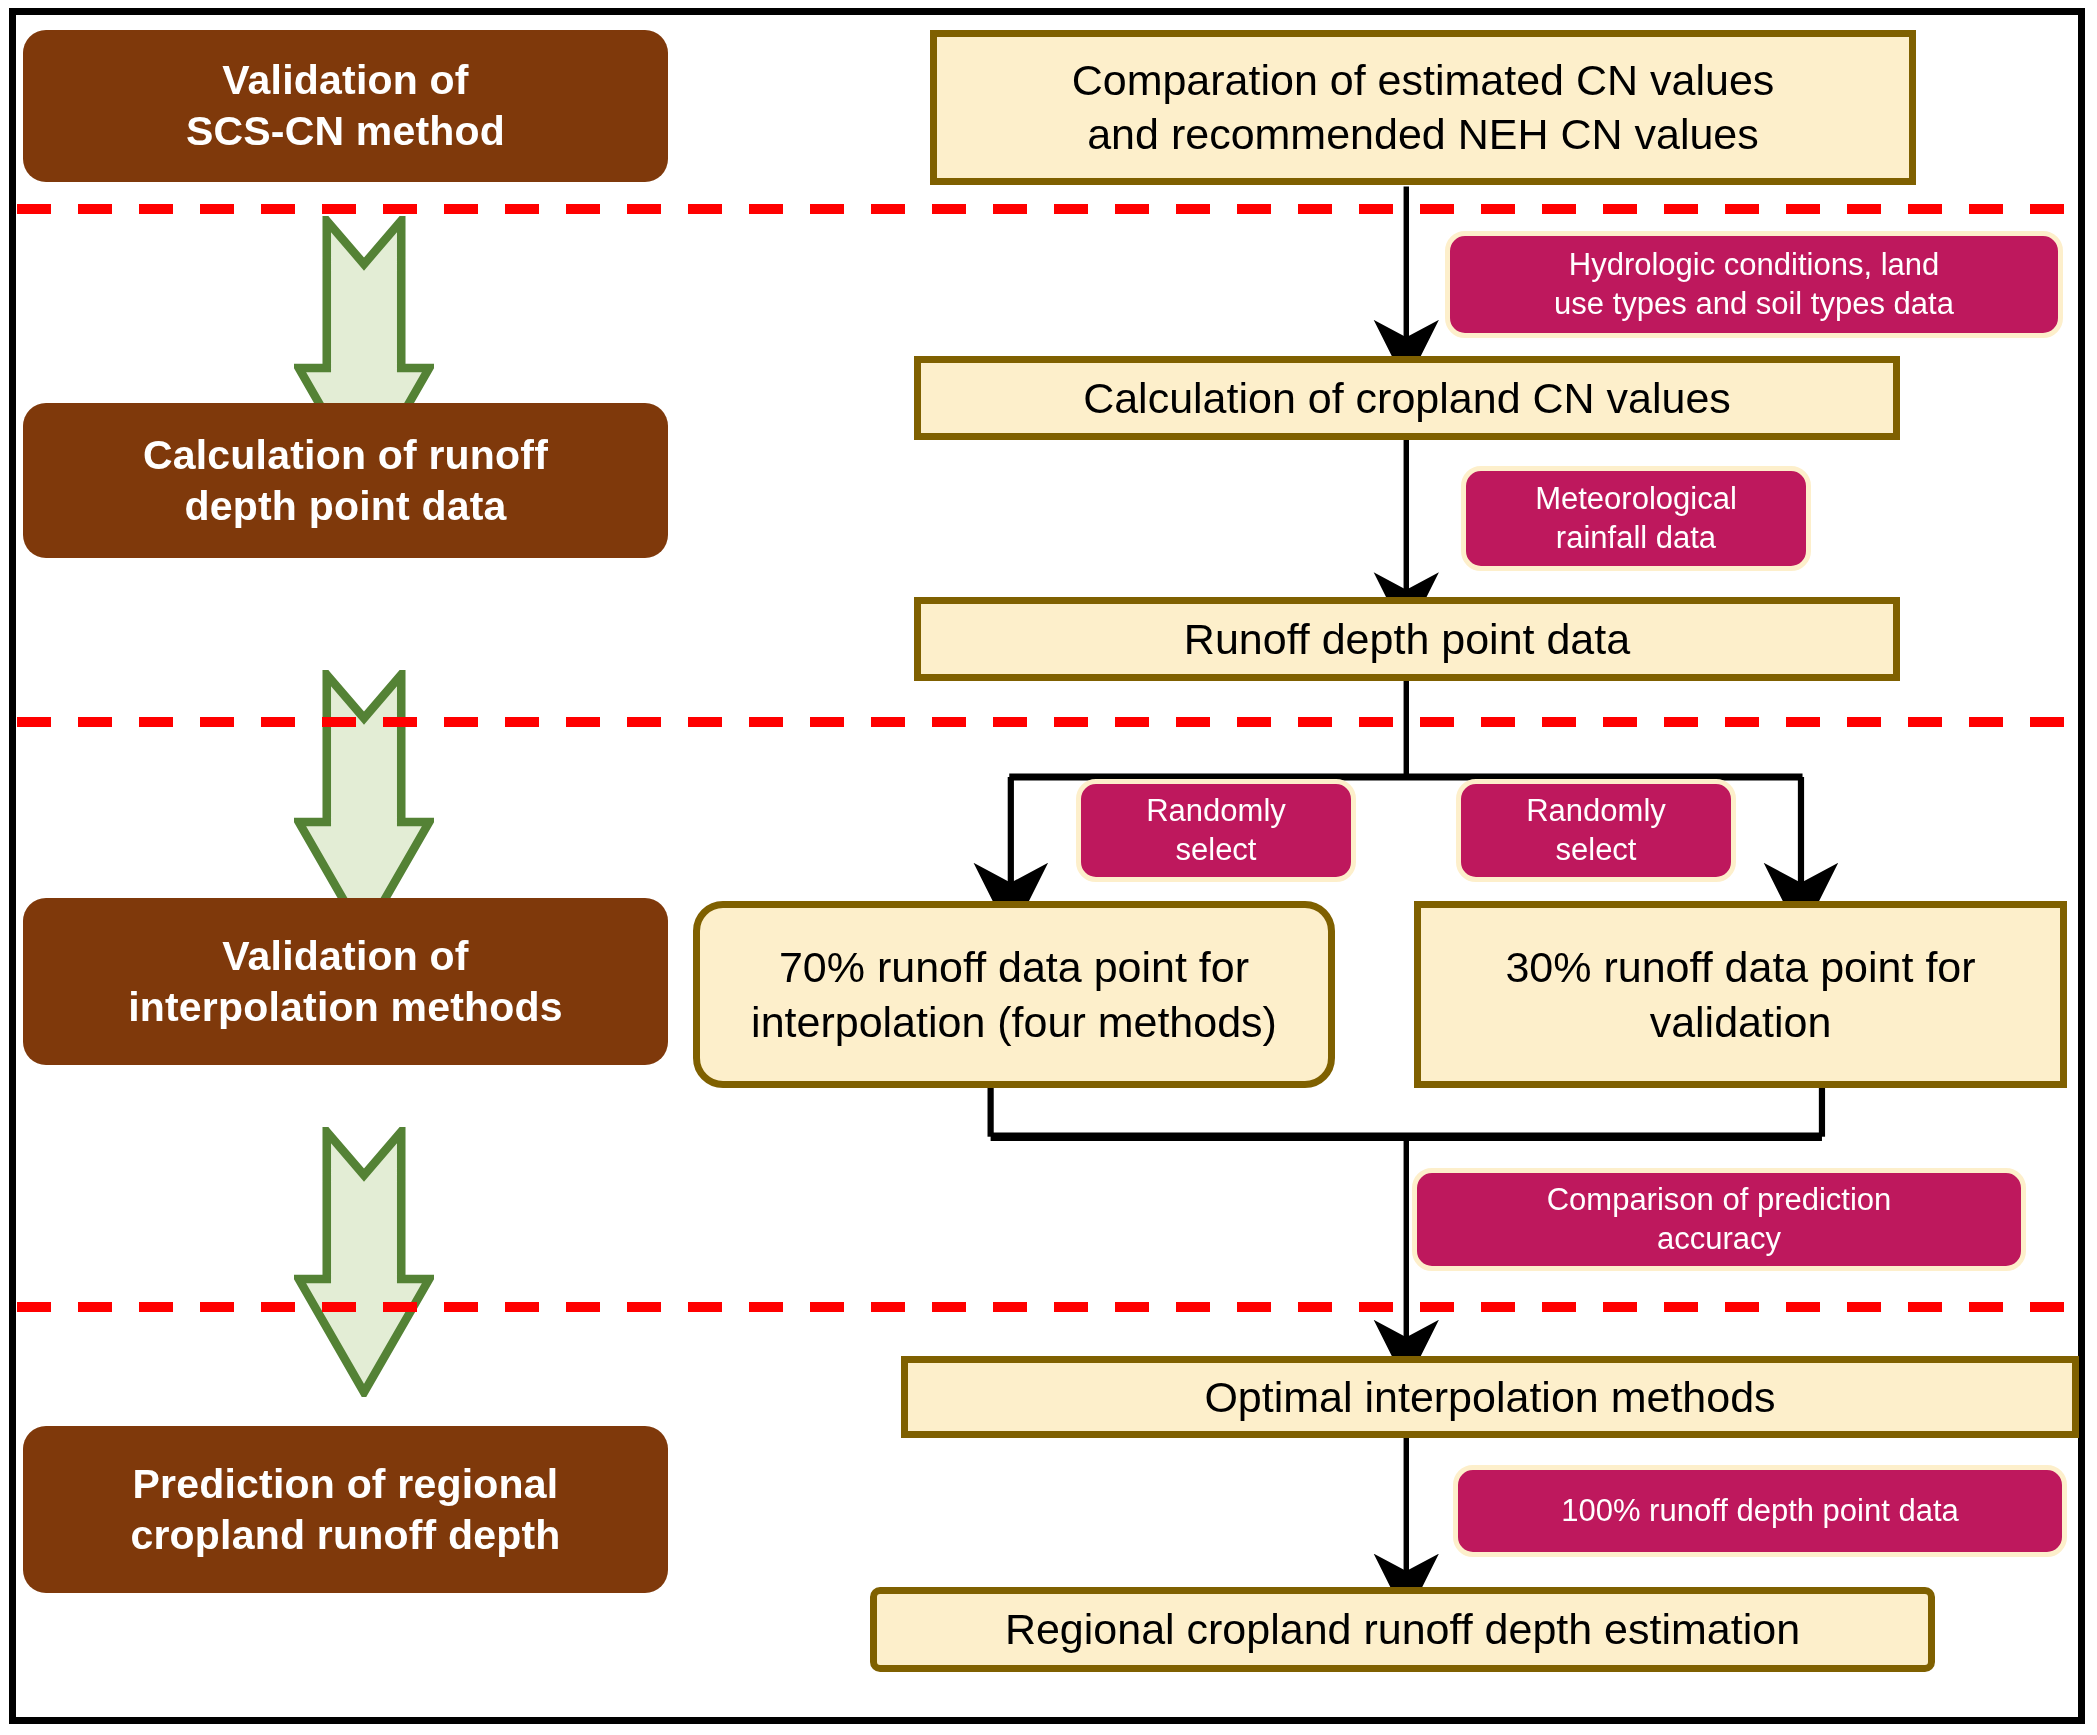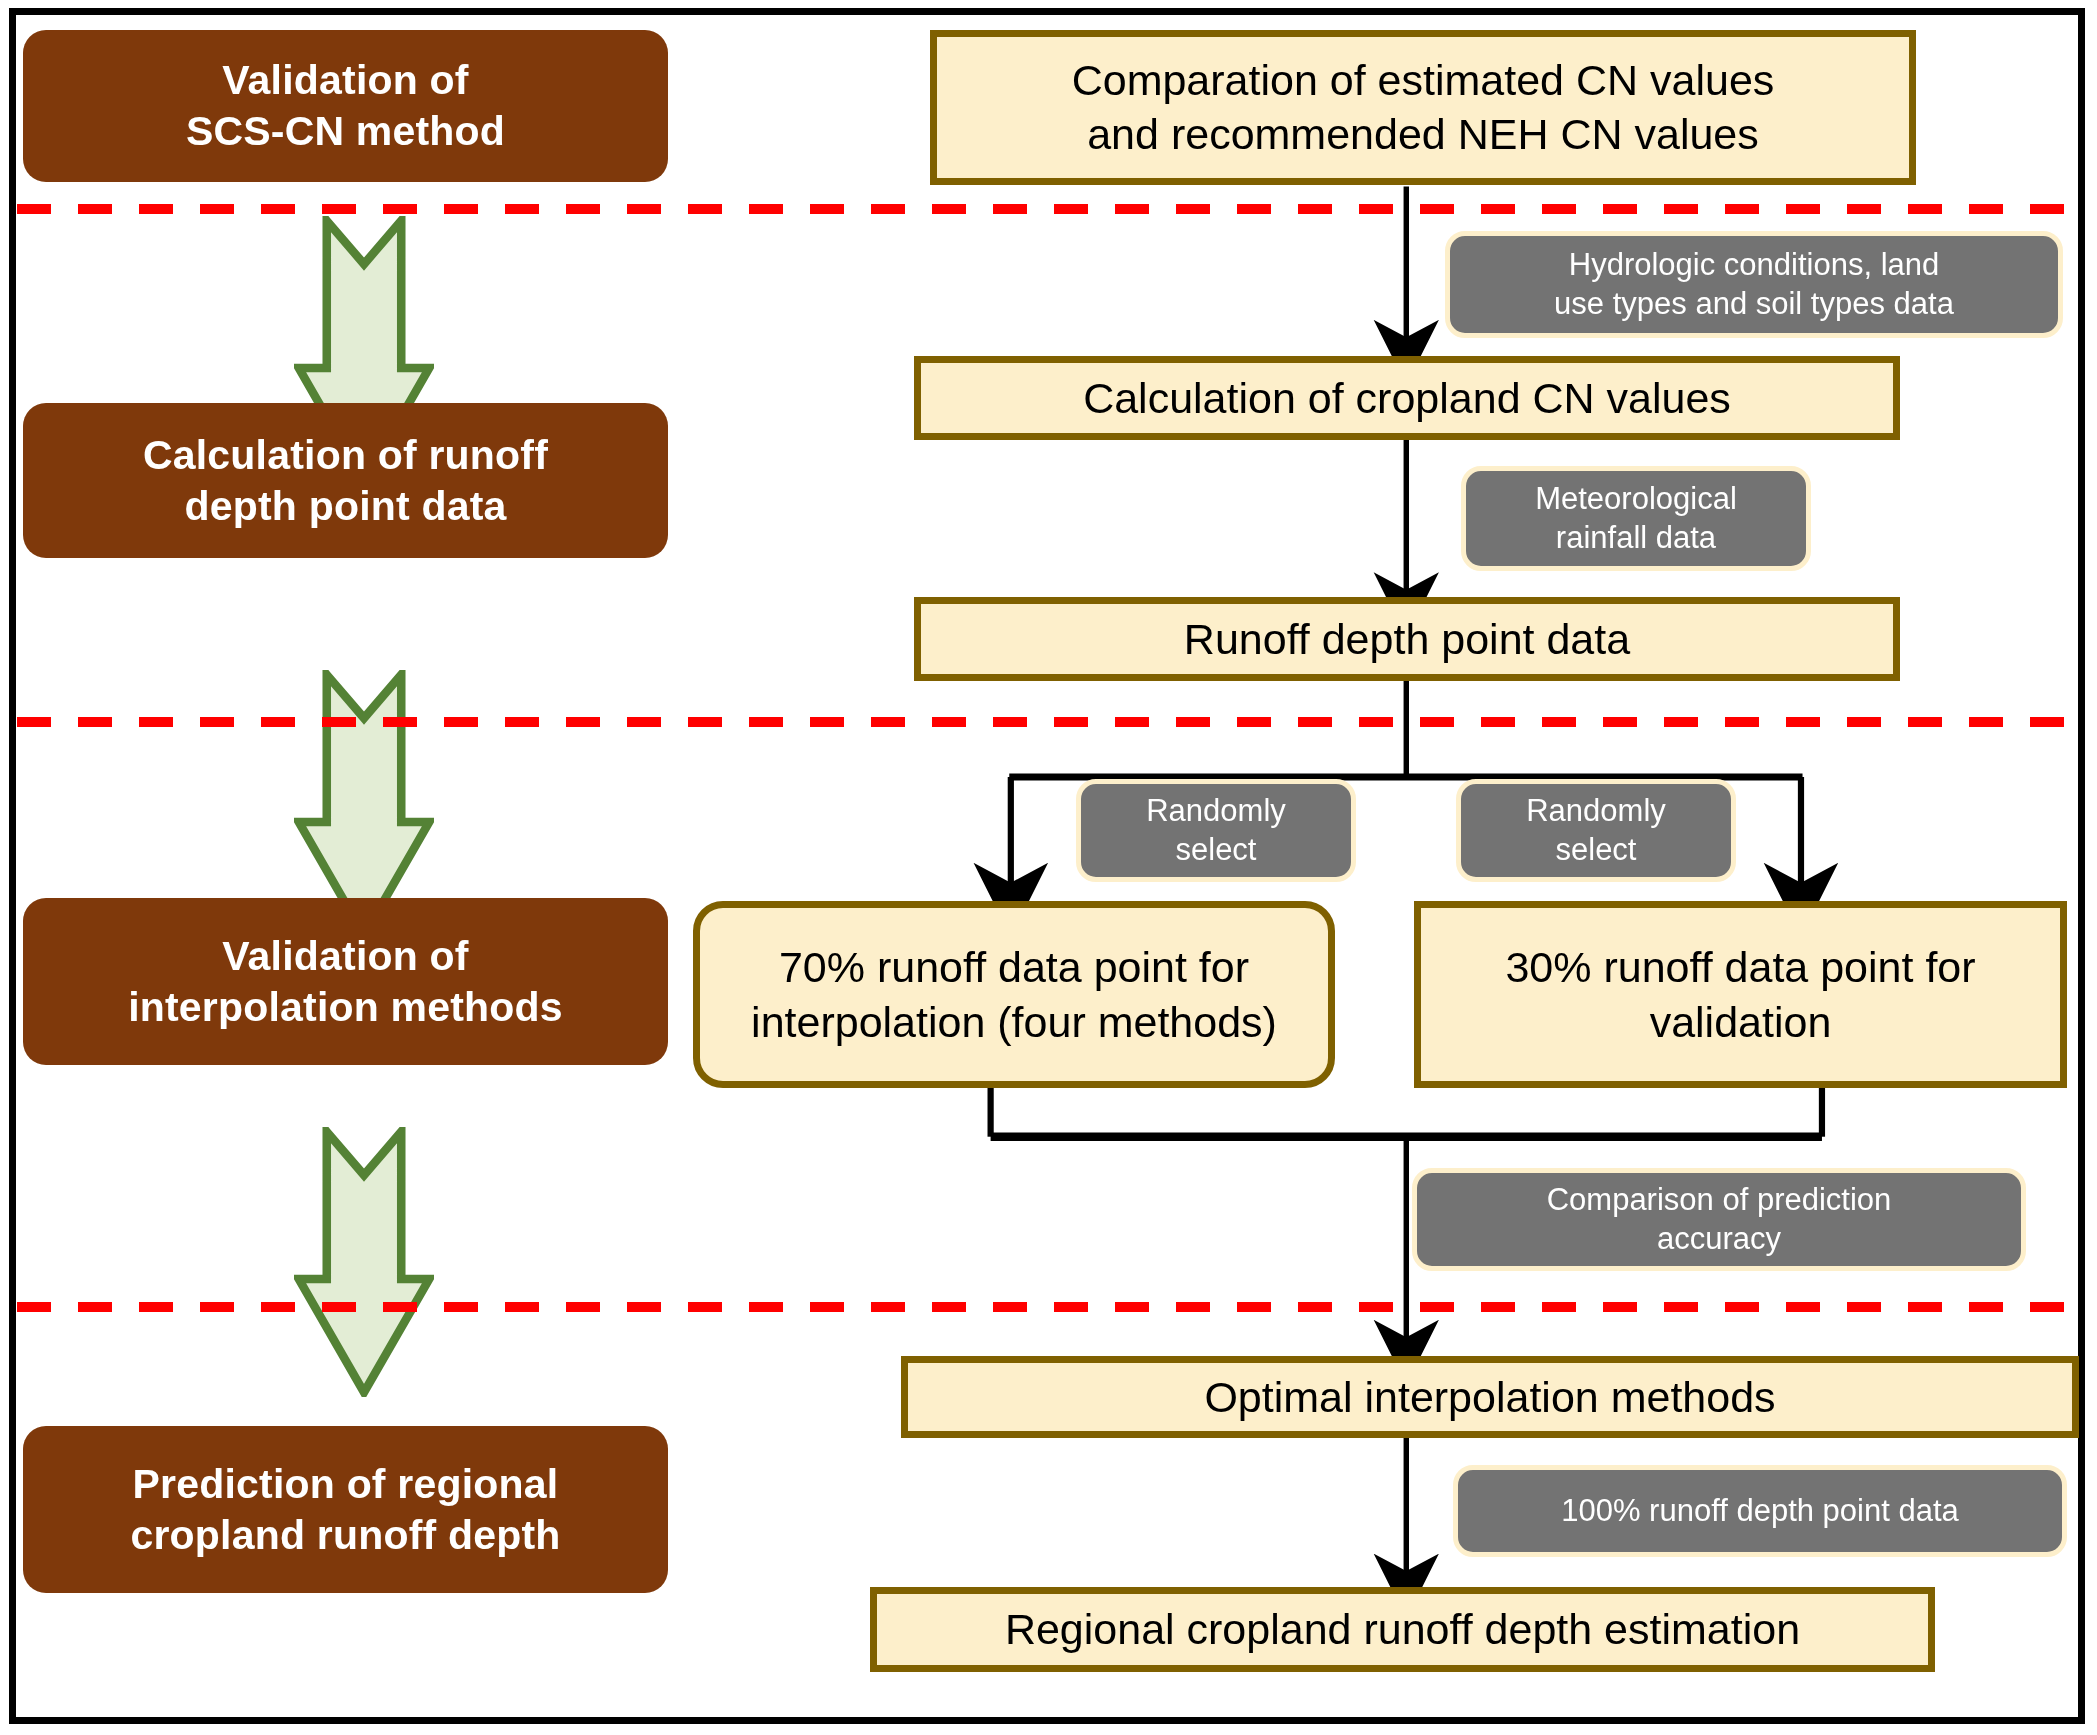--- a/index.html
+++ b/index.html
@@ -42,21 +42,21 @@
     display:flex;align-items:center;justify-content:center;
     text-align:center;
     line-height:1.26;
     font-size:43px;
     box-sizing:border-box;
     padding:0 7.8px;
   }
   
   .note{
     position:absolute;
-    background:#737373;
+    background:#be185d;
     border:5.4px solid #FDEFCB;
     border-radius:20px;
     color:#ffffff;
     display:flex;align-items:center;justify-content:center;
     text-align:center;
     line-height:1.25;
     font-size:31px;
     box-sizing:border-box;
     padding:0 7.8px;
   }
@@ -140,21 +140,21 @@
   <div class="proc" style="left:914px;top:597px;width:986px;height:84px;white-space:pre-line;">Runoff depth point data</div>
 
   <div class="proc" style="left:693px;top:901px;width:642px;height:187px;white-space:pre-line;border-radius:30px;">70% runoff data point for
 interpolation (four methods)</div>
 
   <div class="proc" style="left:1414px;top:901px;width:653px;height:187px;white-space:pre-line;">30% runoff data point for
 validation</div>
 
   <div class="proc" style="left:901px;top:1356px;width:1178px;height:82px;white-space:pre-line;">Optimal interpolation methods</div>
 
-  <div class="proc" style="left:870px;top:1587px;width:1065px;height:85px;white-space:pre-line;">Regional cropland runoff depth estimation</div>
+  <div class="proc" style="left:870px;top:1587px;width:1065px;height:85px;white-space:pre-line;border-radius:10px;">Regional cropland runoff depth estimation</div>
 
   <div class="note" style="left:1445px;top:231px;width:618px;height:107px;white-space:pre-line;">Hydrologic conditions, land
 use types and soil types data</div>
 
   <div class="note" style="left:1461px;top:466px;width:350px;height:105px;white-space:pre-line;">Meteorological
 rainfall data</div>
 
   <div class="note" style="left:1076px;top:779px;width:280px;height:103px;white-space:pre-line;">Randomly
 select</div>
 

